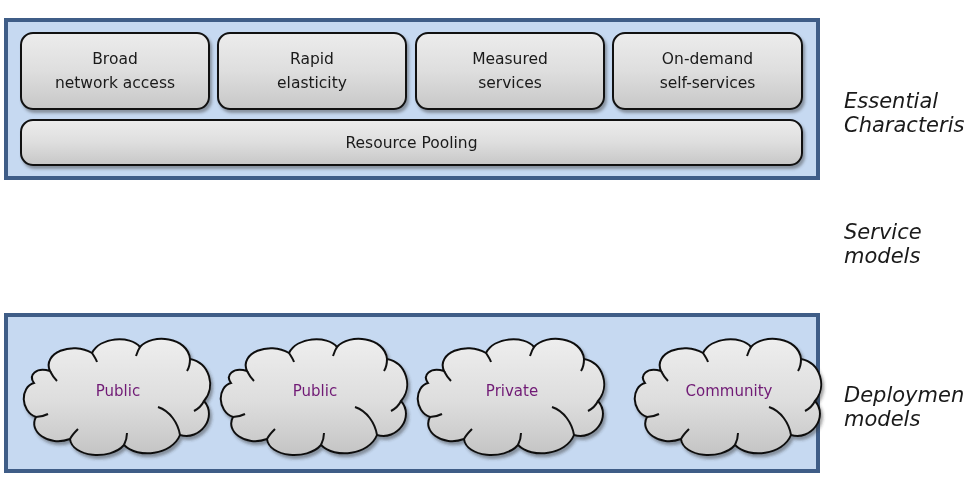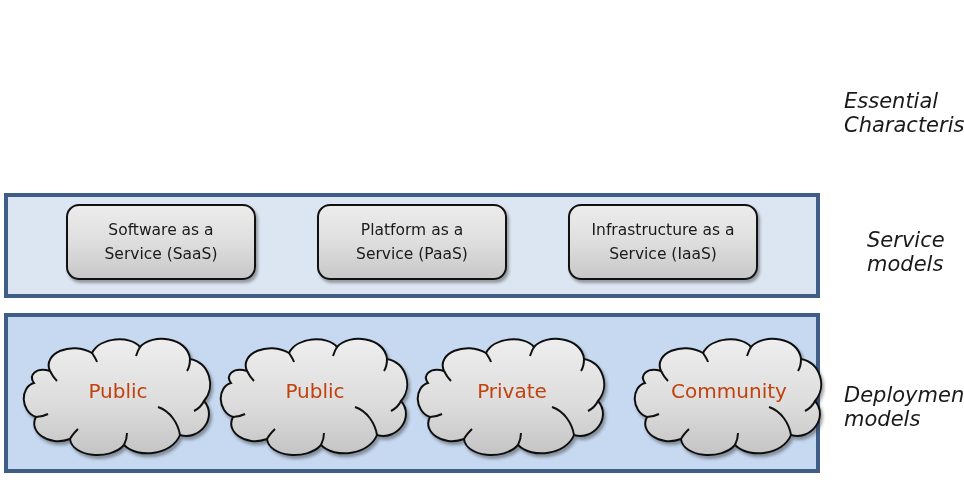--- a/index.html
+++ b/index.html
@@ -50,62 +50,69 @@
 
     
     .cloud {
       position: absolute;
       top: 14px; width: 196px; height: 126px;
     }
     .cloud svg { position: absolute; left: 0; top: 0; overflow: visible; }
     .cloud .label {
       position: absolute; left: 0; right: 0; top: 0; bottom: 6px;
       display: flex; align-items: center; justify-content: center;
-      font-size: 20px; color: #c2410c;
+      font-size: 15px; color: #701a75;
     }
     .cl-0 { left: 12px; }
     .cl-1 { left: 209px; }
     .cl-2 { left: 406px; }
     .cl-3 { left: 623px; }
 
     .side-label {
       position: absolute;
       left: 844px;
       font-style: italic;
       font-size: 21px;
       line-height: 24px;
       color: #1a1a1a;
       white-space: pre-line;
     }
     .sl-1 { top: 89px; }
-    .sl-2 { top: 228px; margin-left: 23px; }
+    .sl-2 { top: 220px; }
     .sl-3 { top: 383px; }
   </style>
 </head>
 <body>
 
 <div class="canvas">
 
+  <div class="panel panel-1">
+    <div class="box ec-0">
+      <span>Broad
+network access</span>
+    </div>
+    <div class="box ec-1">
+      <span>Rapid
+elasticity</span>
+    </div>
+    <div class="box ec-2">
+      <span>Measured
+services</span>
+    </div>
+    <div class="box ec-3">
+      <span>On-demand
+self-services</span>
+    </div>
+    <div class="box pool">
+      <span>Resource Pooling</span>
+    </div>
+  </div>
   <div class="side-label sl-1">Essential
 Characteristics</div>
 
-  <div class="panel panel-2">
-    <div class="box sm-0">
-      <span>Software as a
-Service (SaaS)</span>
-    </div>
-    <div class="box sm-1">
-      <span>Platform as a
-Service (PaaS)</span>
-    </div>
-    <div class="box sm-2">
-      <span>Infrastructure as a
-Service (IaaS)</span>
-    </div>
-  </div>
   <div class="side-label sl-2">Service
 models</div>
 
   <div class="panel panel-3">
     <div class="cloud cl-0">
       <svg class="cloud-svg" width="196" height="126">
           <defs>
             <linearGradient id="cloudGrad0" x1="0" y1="0" x2="0" y2="1">
               <stop offset="0" stop-color="#eeeeee"></stop>
               <stop offset="0.55" stop-color="#dddddd"></stop>

